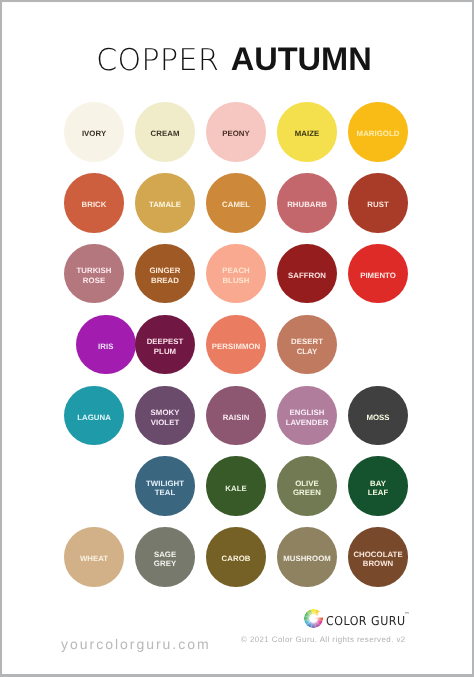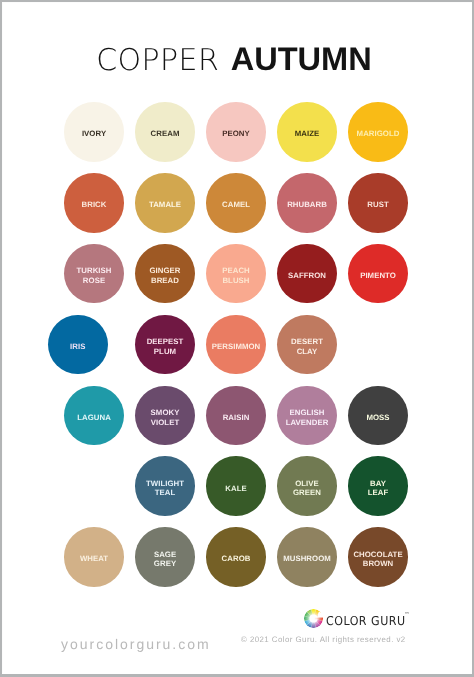--- a/index.html
+++ b/index.html
@@ -70,21 +70,21 @@
       </div>
       <div class="sw" style="left: 206.25px; top: 243.91px; background: rgb(249, 169, 143);">
         <span class="sw-label" style="color: rgb(253, 230, 208);"><span>PEACH</span><br><span>BLUSH</span></span>
       </div>
       <div class="sw" style="left: 277.25px; top: 243.91px; background: rgb(149, 29, 30);">
         <span class="sw-label" style="color: rgb(249, 224, 221);"><span>SAFFRON</span></span>
       </div>
       <div class="sw" style="left: 348.25px; top: 243.91px; background: rgb(222, 43, 40);">
         <span class="sw-label" style="color: rgb(253, 230, 226);"><span>PIMENTO</span></span>
       </div>
-      <div class="sw" style="left: 48px; top: 314.74px; background: #0369a1;">
+      <div class="sw" style="left: 76px; top: 314.74px; background: #a21caf;">
         <span class="sw-label" style="color: rgb(234, 224, 245);"><span>IRIS</span></span>
       </div>
       <div class="sw" style="left: 135.25px; top: 314.74px; background: rgb(112, 24, 67);">
         <span class="sw-label" style="color: rgb(249, 223, 233);"><span>DEEPEST</span><br><span>PLUM</span></span>
       </div>
       <div class="sw" style="left: 206.25px; top: 314.74px; background: rgb(234, 124, 98);">
         <span class="sw-label" style="color: rgb(253, 234, 222);"><span>PERSIMMON</span></span>
       </div>
       <div class="sw" style="left: 277.25px; top: 314.74px; background: rgb(191, 122, 96);">
         <span class="sw-label" style="color: rgb(252, 239, 230);"><span>DESERT</span><br><span>CLAY</span></span>

